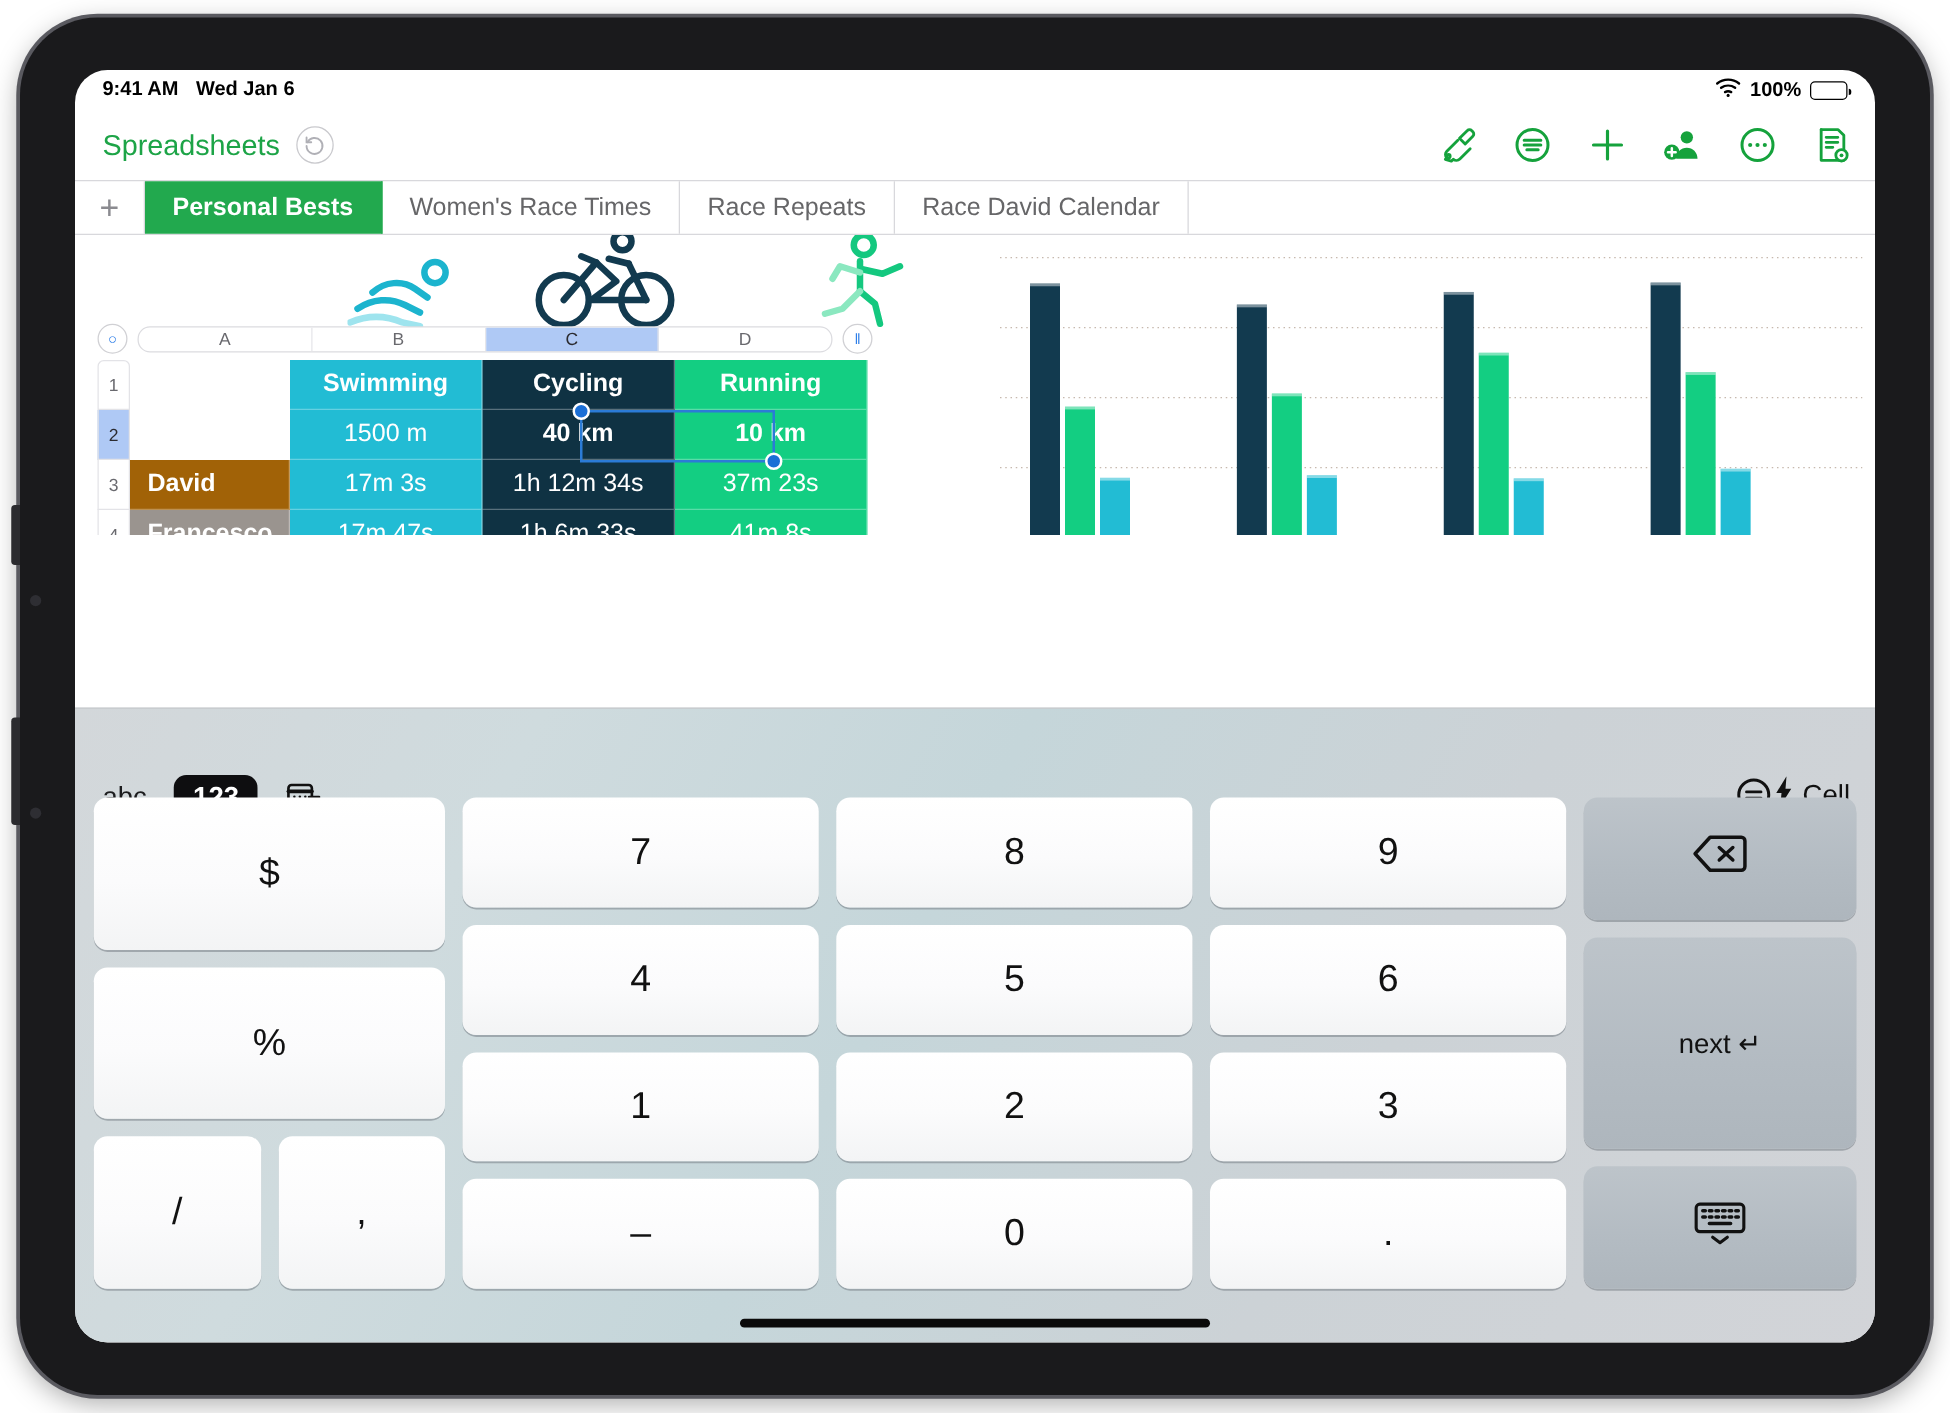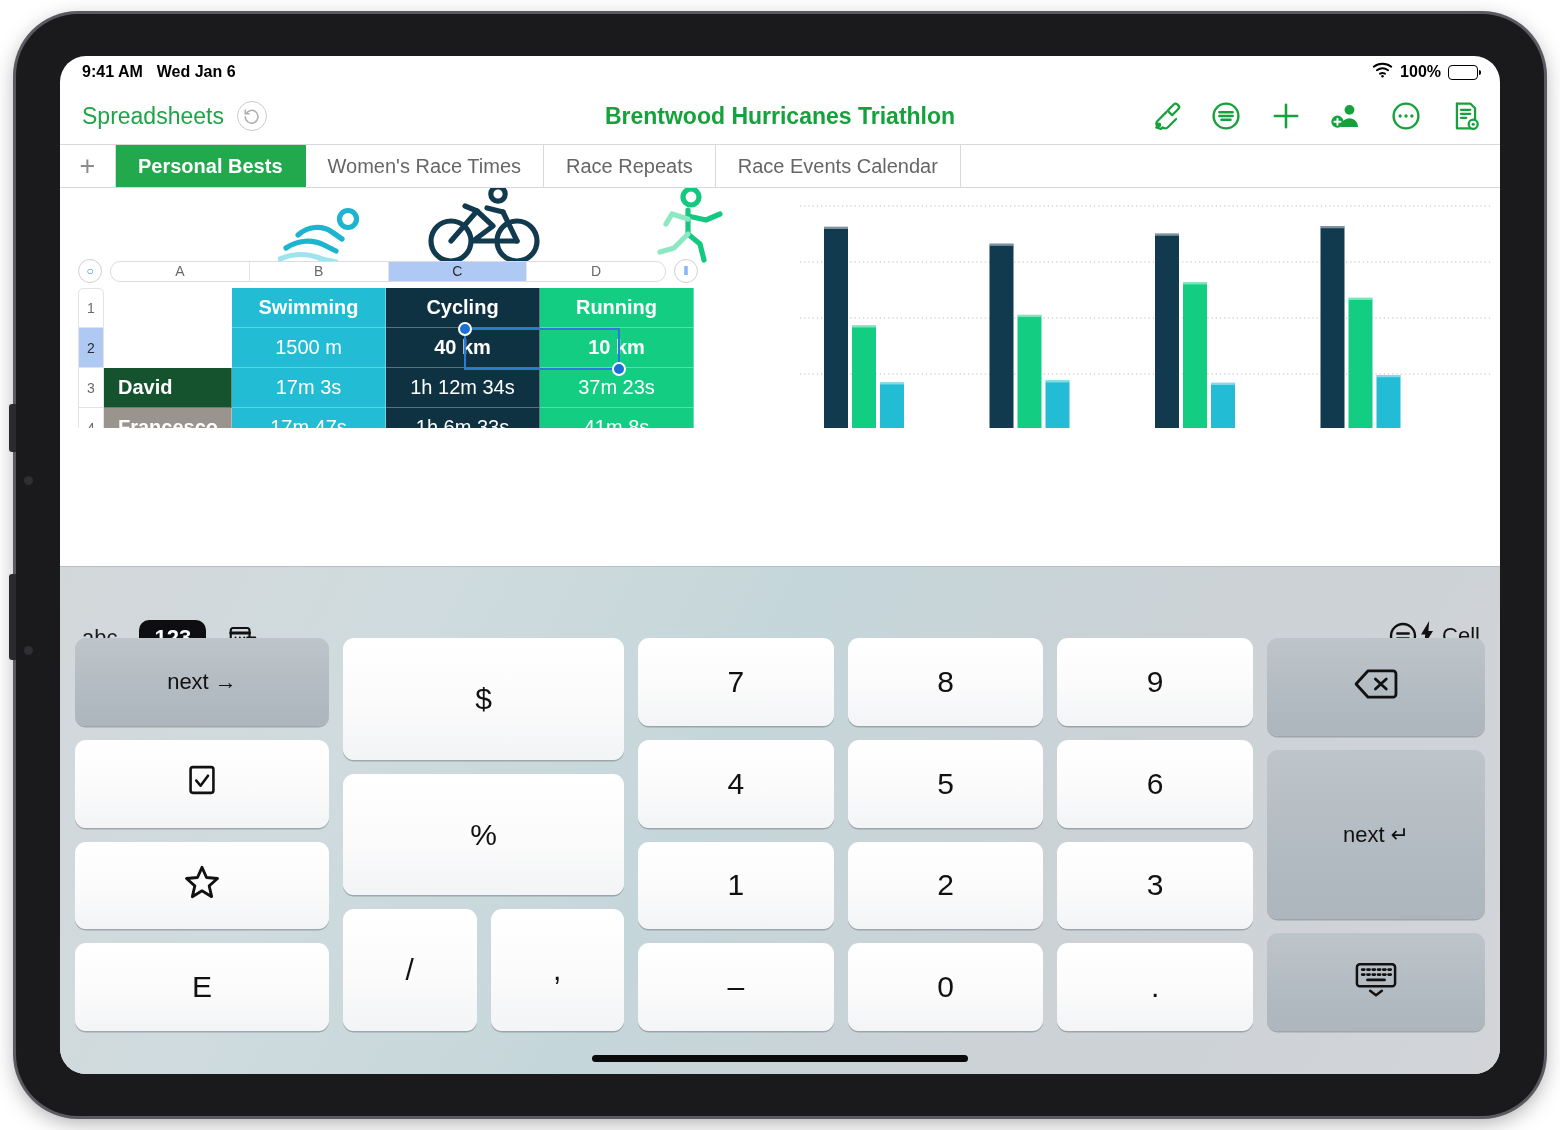--- a/index.html
+++ b/index.html
@@ -241,21 +241,20 @@
     <div id="navbar">
       <div id="nav-left">
         <span id="back-label">Spreadsheets</span>
         <span class="undo-circle">
           <svg width="18" height="18" viewBox="0 0 24 24" fill="none" stroke="currentColor" stroke-width="2" stroke-linecap="round">
             <path d="M4 9a8.5 8.5 0 1 1-1 4"></path>
               <path d="M3 4v5h5"></path>
           </svg>
         </span>
       </div>
-      <div id="doc-title">Brentwood Hurricanes Triathlon</div>
       <div id="nav-right">
         <span class="nav-icon">
           <svg viewBox="0 0 24 24" fill="none" stroke="currentColor" stroke-width="1.7" stroke-linecap="round" stroke-linejoin="round">
             <path d="M20.6 3.4a2 2 0 0 0-2.8 0l-4.6 4.6 3.4 3.4 4.6-4.6a2 2 0 0 0 0-2.8l-.6-.6z"></path>
             <path d="M12.2 9.1 5.6 15.7a2.8 2.8 0 0 0 0 4l-.9.9 3.6 1.1 1.2-1.2a2.8 2.8 0 0 0 3.9-.1l6.2-6.2"></path>
             <circle cx="6.6" cy="18.7" r="1"></circle>
           </svg>
         </span>
         <span class="nav-icon">
           <svg viewBox="0 0 24 24" fill="none" stroke="currentColor" stroke-width="1.8" stroke-linecap="round">
@@ -294,21 +293,21 @@
           </svg>
         </span>
       </div>
     </div>
 
     <div id="tabbar">
       <div id="tab-add">+</div>
       <div class="tab active">Personal Bests</div>
       <div class="tab">Women's Race Times</div>
       <div class="tab">Race Repeats</div>
-      <div class="tab">Race Events Calendar</div>
+      <div class="tab">Race David Calendar</div>
     </div>
 
     <div id="content">
 
       <div id="sport-icons">
         <span class="sport-icon" style="left:218px;">
           <svg width="92" height="62" viewBox="0 0 92 62" fill="none" stroke="#1CB4CE" stroke-width="5.2" stroke-linecap="round">
             <circle cx="70" cy="17" r="8.5"></circle>
             <path d="M20 33c10-9 24-10 34-3l10 7"></path>
             <path d="M8 46c12-8 26-9 38-3l12 6"></path>
@@ -362,21 +361,21 @@
         <div class="grid-row">
           <span class="rowhdr sel">2</span>
           <span class="cell blank c-a"></span>
           <span class="cell c-b" style="background:#22BCD4; font-weight:normal">1500 m</span>
           <span class="cell c-c" style="background:#0F3243">40 km</span>
           <span class="cell c-d" style="background:#13CE82">10 km</span>
         </div>
 
         <div class="grid-row">
           <span class="rowhdr">3</span>
-          <span class="cell name c-a" style="background:#14532d">David</span>
+          <span class="cell name c-a" style="background:#a16207">David</span>
           <span class="cell c-b" style="background:#22BCD4; font-weight:normal">17m 3s</span>
           <span class="cell c-c" style="background:#0F3243; font-weight:normal">1h 12m 34s</span>
           <span class="cell c-d" style="background:#13CE82; font-weight:normal">37m 23s</span>
         </div>
 
         <div class="grid-row">
           <span class="rowhdr">4</span>
           <span class="cell name c-a" style="background:#9A948F">Francesco</span>
           <span class="cell c-b" style="background:#22BCD4; font-weight:normal">17m 47s</span>
           <span class="cell c-c" style="background:#0F3243; font-weight:normal">1h 6m 33s</span>
@@ -457,39 +456,20 @@
                   <path d="M9.2 0 1 13.4h4.2L4.2 24 13 10h-4.6z"></path>
                 </svg>
             </span>
             <span>Cell</span>
           </span>
         </div>
       </div>
 
       <div id="kb-keys">
 
-        <div class="kb-col" id="left-pane">
-          <div class="key dark fn">next →</div>
-          <div class="key">
-            <span>
-              <svg width="36" height="42" viewBox="0 0 24 28" fill="none" stroke="currentColor" stroke-width="1.8" stroke-linecap="round" stroke-linejoin="round">
-                <rect x="4" y="5" width="16" height="18" rx="1.6"></rect>
-                <path d="M8 14.4l3 3.6 5.2-7"></path>
-              </svg>
-            </span>
-          </div>
-          <div class="key">
-            <span>
-              <svg width="44" height="42" viewBox="0 0 24 24" fill="none" stroke="currentColor" stroke-width="1.7" stroke-linejoin="round">
-                <path d="M12 3.2l2.7 6.1 6.6.6-5 4.4 1.5 6.5L12 17.3 6.2 20.8l1.5-6.5-5-4.4 6.6-.6z"></path>
-              </svg>
-            </span>
-          </div>
-          <div class="key">E</div>
-        </div>
 
         <div class="kb-rowf" id="mid-pane">
 
           <div class="kb-grid" id="sym-col">
             <div class="kb-rowf" style="flex:1">
                 <div class="key" style="flex:1">$</div>
               </div>
             <div class="kb-rowf" style="flex:1">
                 <div class="key" style="flex:1">%</div>
               </div>

